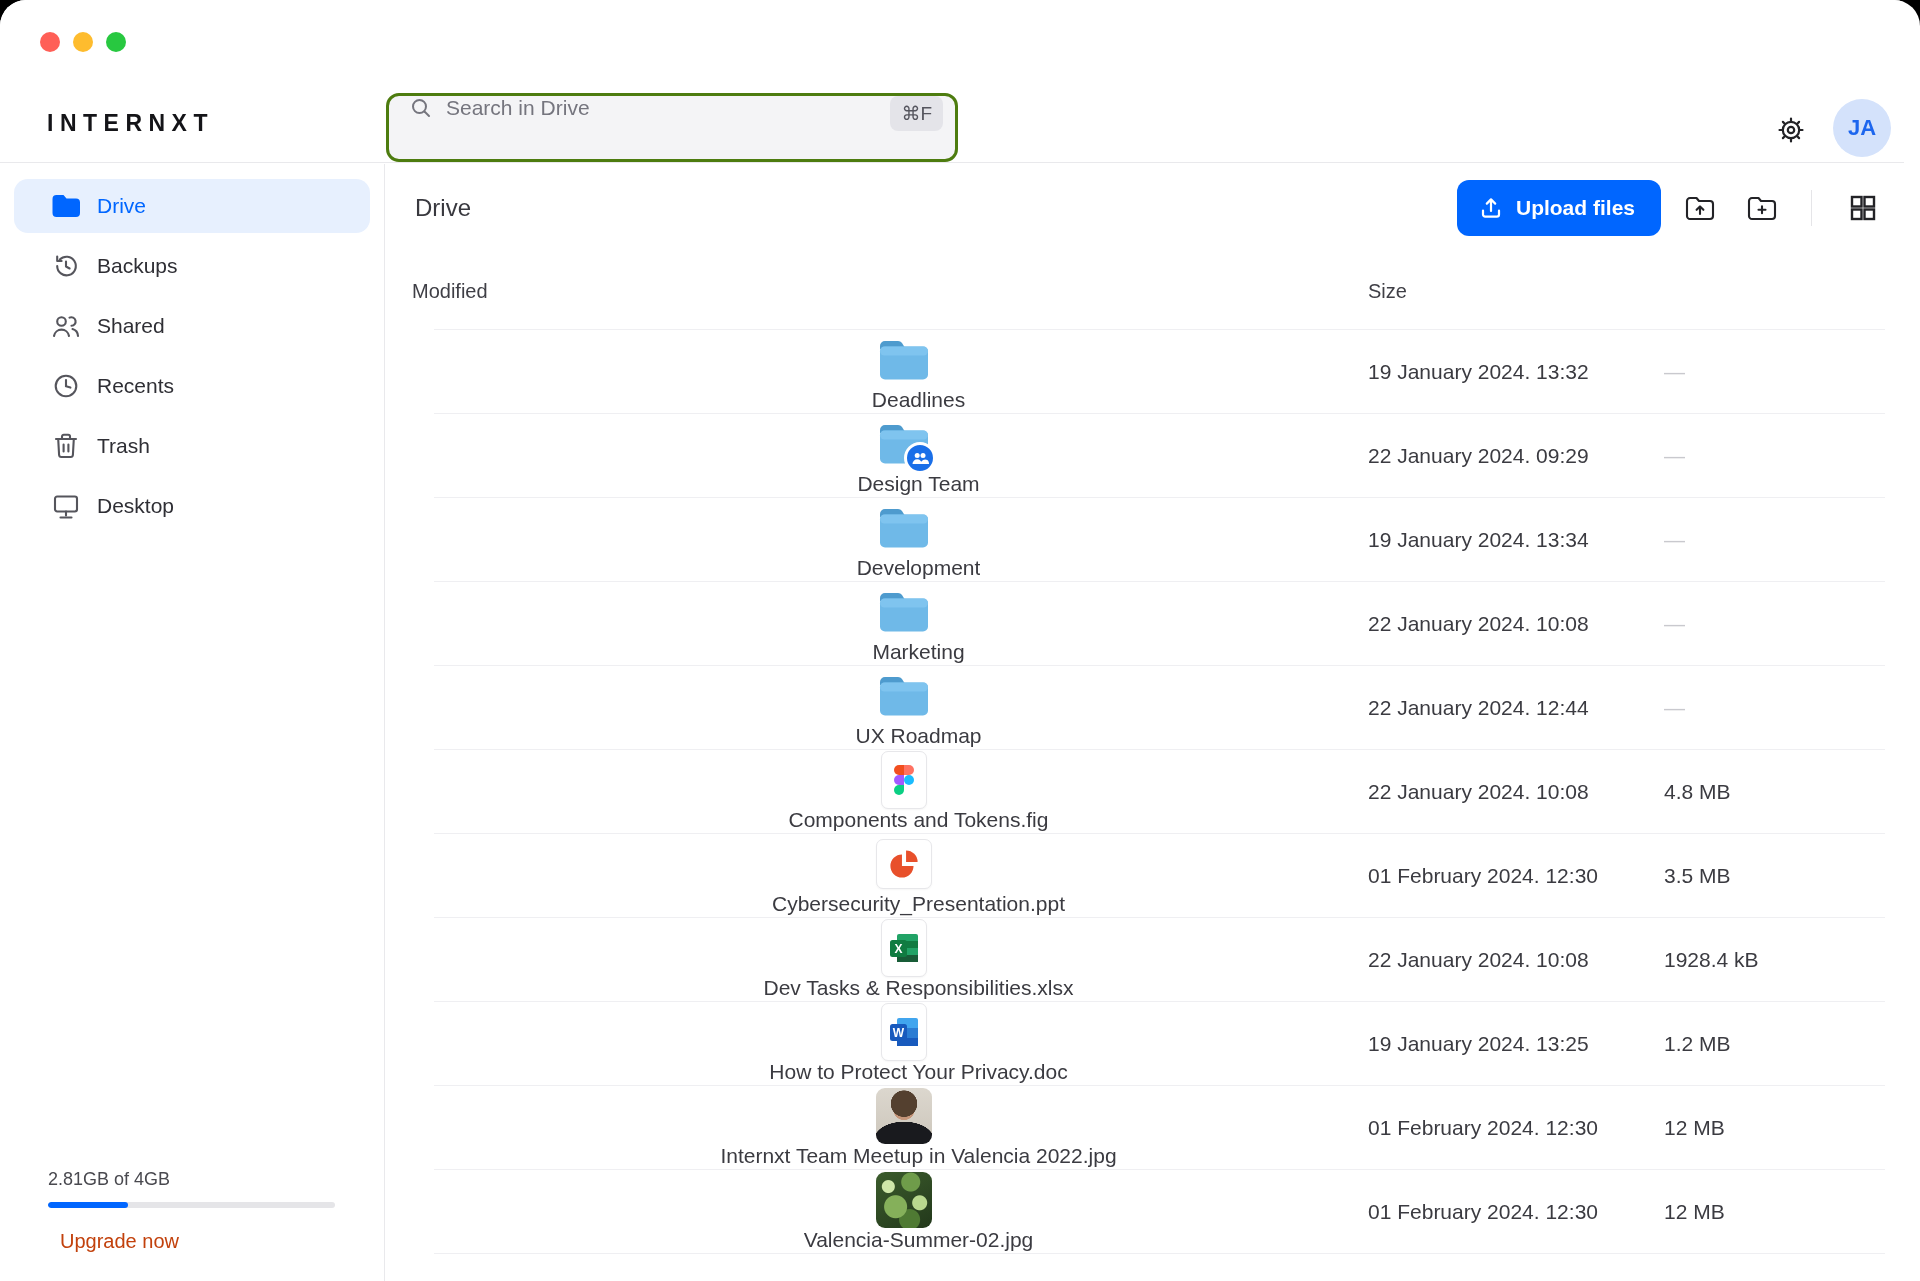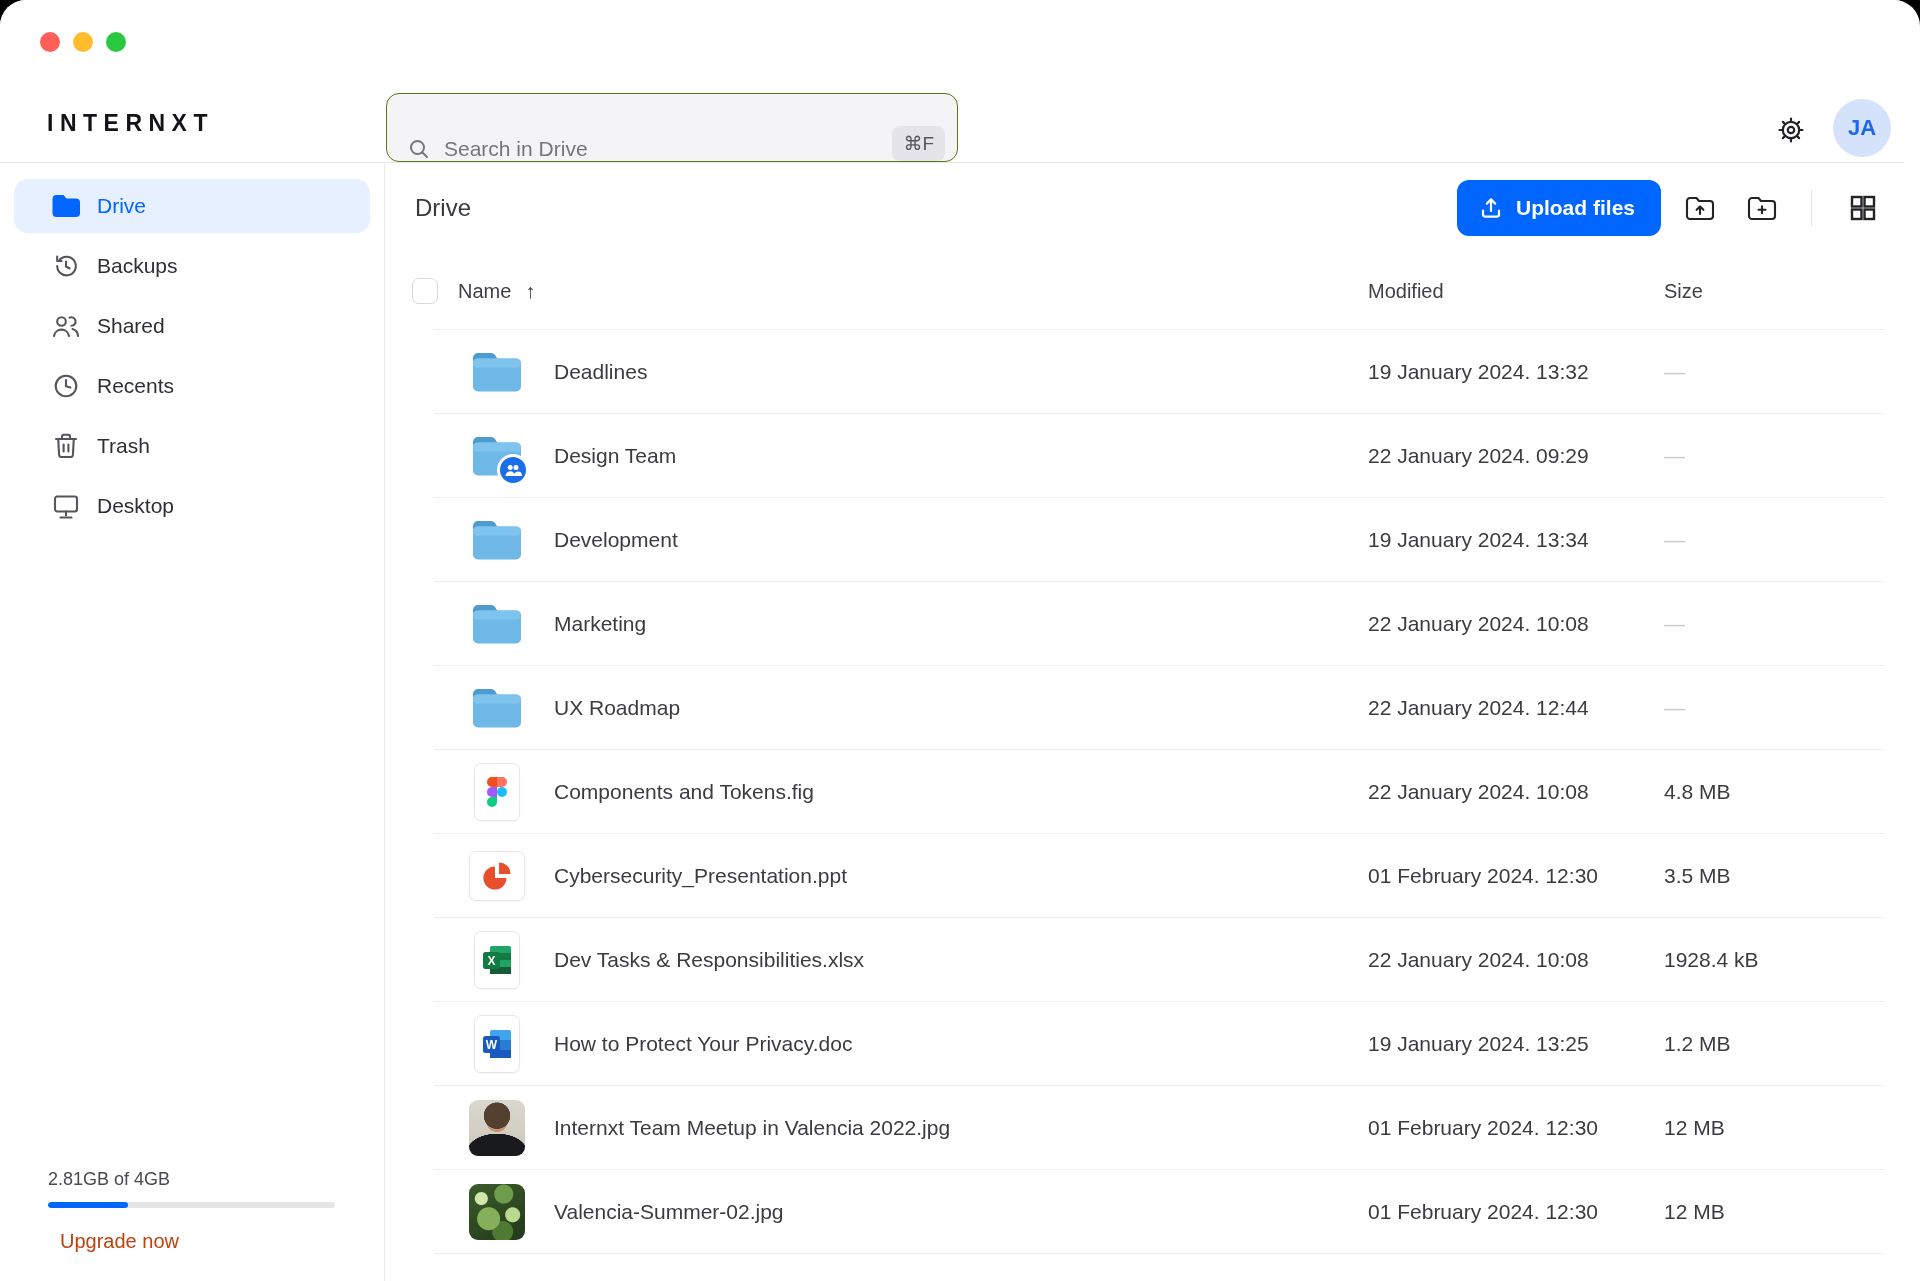--- a/index.html
+++ b/index.html
@@ -6,21 +6,21 @@
   html,body { width:1920px; height:1281px; background:#000; font-family:"Liberation Sans", sans-serif; overflow:hidden; }
 
   .window { position:absolute; inset:0; background:#fff; border-radius:26px 26px 0 0; overflow:hidden; }
 
   
   .titlebar { position:absolute; left:0; top:0; right:16px; height:163px; background:#fff; border-bottom:1px solid #E9E9EC; }
   .traffic { position:absolute; top:32px; left:40px; display:flex; gap:13px; }
   .traffic span { width:20px; height:20px; border-radius:50%; display:block; }
   .logo { position:absolute; left:47px; top:110px; font-size:23px; font-weight:800; letter-spacing:6.5px; color:#141418; }
 
-  .searchbar { position:absolute; left:386px; top:93px; width:572px; height:69px; background:#F4F4F6; border:1px solid #4d7c0f; border-radius:13px; display:flex; align-items:flex-end; padding:0 12px 0 20px; }
+  .searchbar { position:absolute; left:386px; top:93px; width:572px; height:69px; background:#F4F4F6; border:3px solid #4d7c0f; border-radius:13px; display:flex; align-items:flex-start; padding:0 12px 0 20px; }
   .searchbar .ph { color:#75757E; font-size:21px; margin-left:13px; flex:1; }
   .kbd { background:#E4E4E9; color:#55555E; border-radius:8px; font-size:19px; padding:6px 11px; }
 
   .gear-btn { position:absolute; left:1768px; top:107px; width:46px; height:46px; display:flex; align-items:center; justify-content:center; }
   .avatar { position:absolute; left:1833px; top:99px; width:58px; height:58px; border-radius:50%; background:#D4E2FB; color:#1D66EE; font-size:22px; font-weight:700; display:flex; align-items:center; justify-content:center; }
 
   
   .sidebar { position:absolute; left:0; top:164px; width:385px; bottom:0; background:#fff; border-right:1px solid #E9E9EC; }
   .nav { padding:15px 14px 0 14px; }
   .nav-item { height:54px; margin-bottom:6px; border-radius:14px; display:flex; align-items:center; padding-left:36px; cursor:default; }
@@ -45,21 +45,21 @@
   .vdiv { width:1px; height:36px; background:#E5E5E8; margin:0 12px 0 26px; }
 
   .thead { height:78px; display:grid; grid-template-columns:956px 296px auto; align-items:center; padding-left:26px; position:relative; }
   .thead .name-h { display:flex; align-items:center; gap:10px; }
   .checkbox { width:26px; height:26px; border:1.5px solid #D9D9DE; border-radius:7px; background:#fff; margin-right:10px; }
   .hlabel { font-size:20px; font-weight:500; color:#3F3F46; }
   .sort-arrow { font-size:20px; color:#3F3F46; margin-left:4px; }
 
   .row { height:84px; display:grid; grid-template-columns:899px 296px auto; align-items:center; padding-left:83px; position:relative; }
   .row::after, .thead::after { content:""; position:absolute; left:48px; right:35px; bottom:0; height:1px; background:#EFEFF2; }
-  .cell-name { display:flex; align-items:center; min-width:0; }
+  .cell-name { display:flex; align-items:center; min-width:0;flex-direction:column; }
   .icon-box { width:56px; height:56px; flex:0 0 56px; display:flex; align-items:center; justify-content:center; margin-right:29px; position:relative; }
   .fname { font-size:21px; color:#3B3B41; white-space:nowrap; overflow:hidden; text-overflow:ellipsis; }
   .fdate { font-size:21px; color:#3B3B41; }
   .fsize { font-size:21px; color:#3B3B41; }
   .fsize.empty { color:#C9C9CE; }
 
   
   .card { background:#fff; border:1px solid #E7E7EA; border-radius:7px; display:flex; align-items:center; justify-content:center; box-shadow:0 1px 2px rgba(0,0,0,.04); }
   .card.portrait { width:46px; height:58px; }
   .card.square { width:58px; height:50px; }
@@ -215,25 +215,20 @@
         <svg width="28" height="28" viewBox="0 0 28 28" fill="none" stroke="#232327" stroke-width="2.4">
           <rect x="3" y="3" width="9.5" height="9.5"></rect>
             <rect x="15.5" y="3" width="9.5" height="9.5"></rect>
           <rect x="3" y="15.5" width="9.5" height="9.5"></rect>
             <rect x="15.5" y="15.5" width="9.5" height="9.5"></rect>
         </svg>
       </button>
     </div>
 
     <div class="thead">
-      <div class="name-h">
-        <span class="checkbox"></span>
-        <span class="hlabel">Name</span>
-        <span class="sort-arrow">↑</span>
-      </div>
       <div class="hlabel">Modified</div>
       <div class="hlabel">Size</div>
     </div>
 
     <div id="rows">
         <div class="row">
     <div class="cell-name">
       <span class="icon-box">
               <svg width="56" height="46" viewBox="0 0 56 46">
       <path d="M4 14 V9 a5 5 0 0 1 5-5 h13 c1.6 0 3.1 .8 4 2.1 L28.5 10 4 12z" fill="#4E9BCE"></path>

